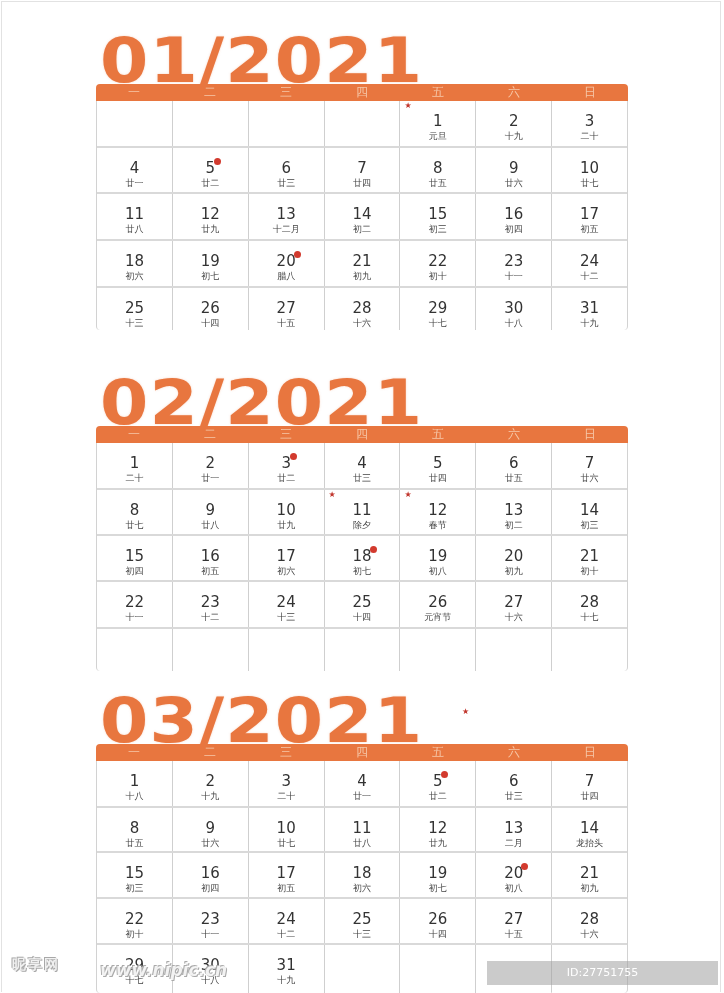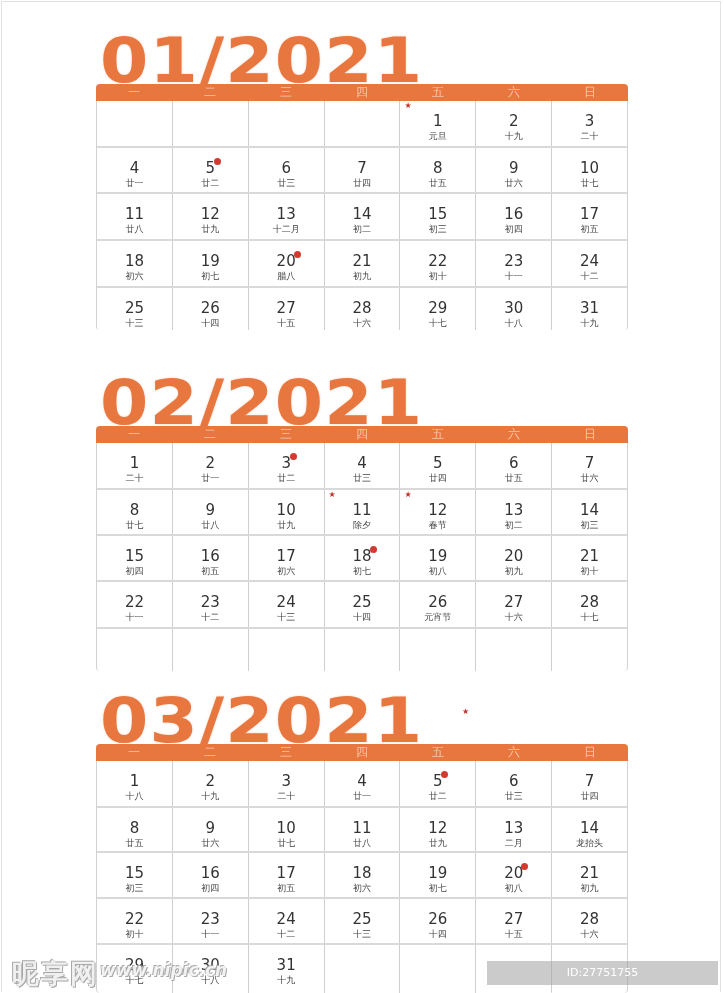--- a/index.html
+++ b/index.html
@@ -56,21 +56,21 @@
     position:absolute; width:7px; height:7px; border-radius:50%;
     background:#d23a2e; top:10px;
   }
   .star {
     position:absolute; left:4px; top:1px; color:#c0342b; font-size:8px; line-height:8px;
   }
   .stray-star {
     position:absolute; left:462px; top:707px; color:#c0342b; font-size:8px;
   }
   .watermark-logo {
-    position:absolute; left:12px; top:956px; font-size:27px; font-weight:bold;
+    position:absolute; left:12px; top:956px; font-size:14px; font-weight:bold;
     color:rgba(255,255,255,0.85);
     text-shadow:0 0 1px #999, 1px 1px 0 #aaa, -1px -1px 0 #aaa;
     letter-spacing:2px;
   }
   .watermark-url {
     position:absolute; left:100px; top:960px; font-size:17px; font-style:italic; font-weight:bold;
     color:rgba(255,255,255,0.85);
     text-shadow:1px 1px 0 #aaa, -1px -1px 0 #aaa;
   }
   .watermark-id {

